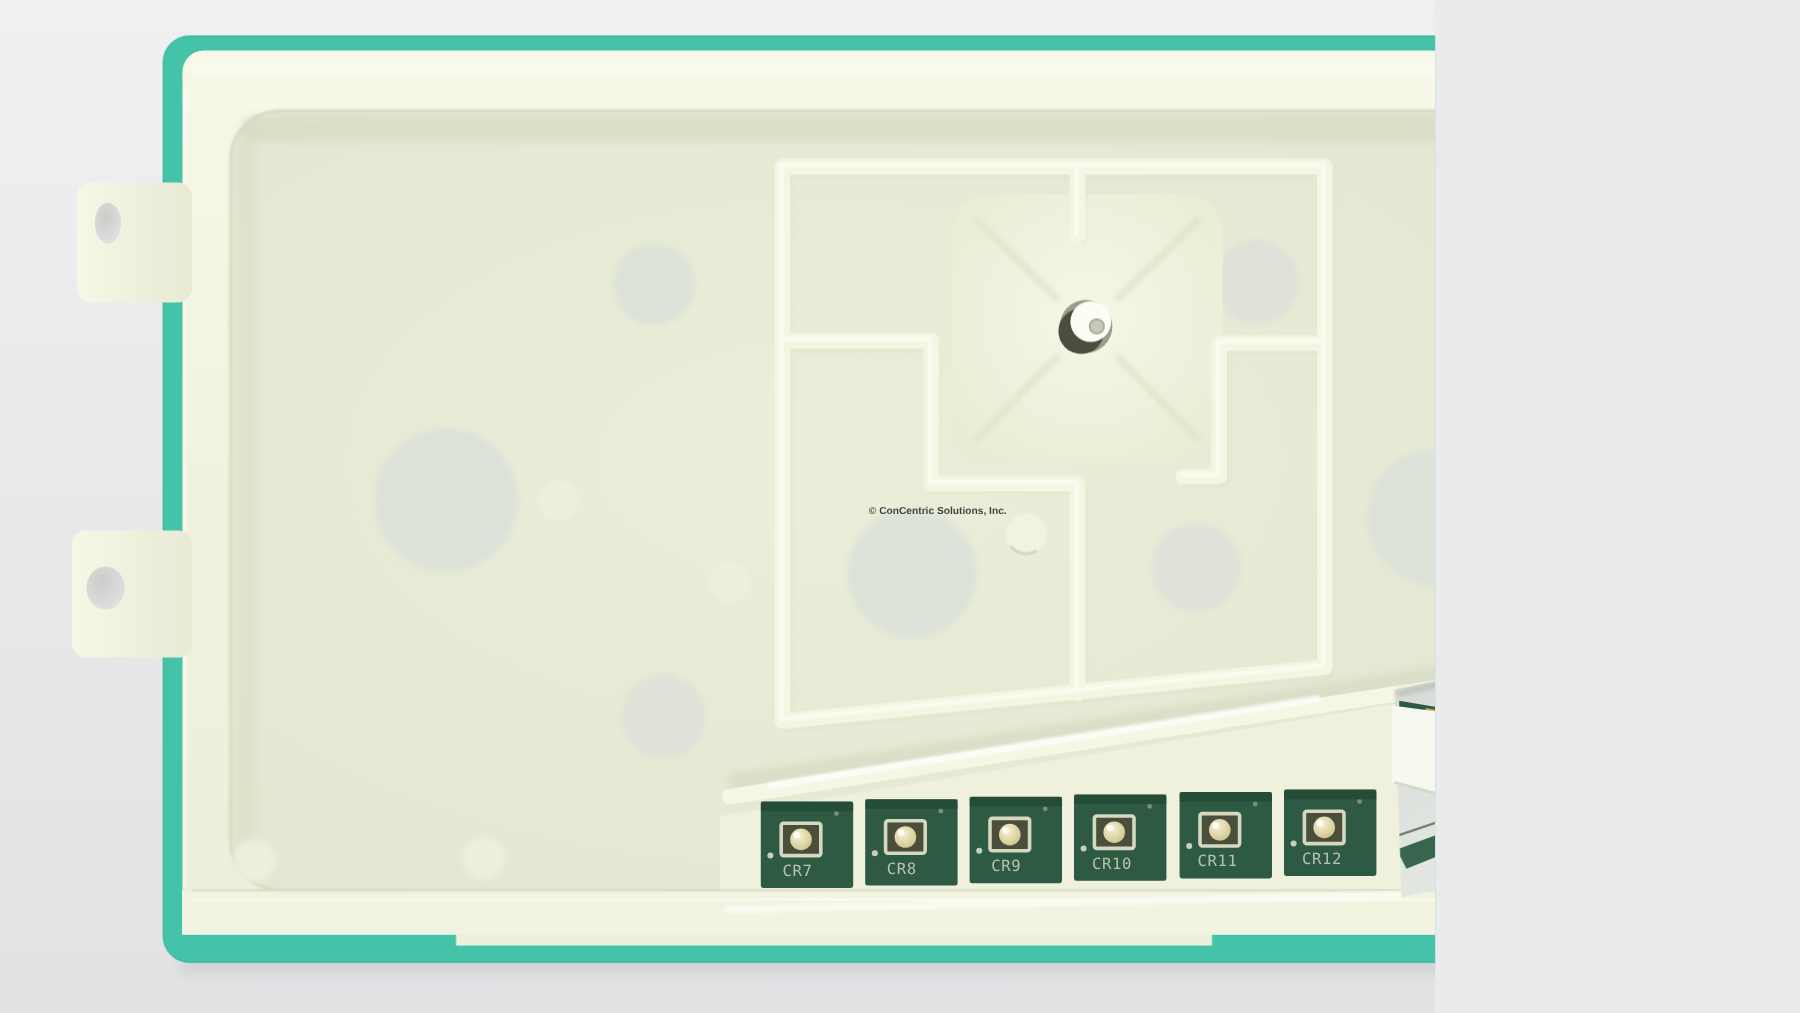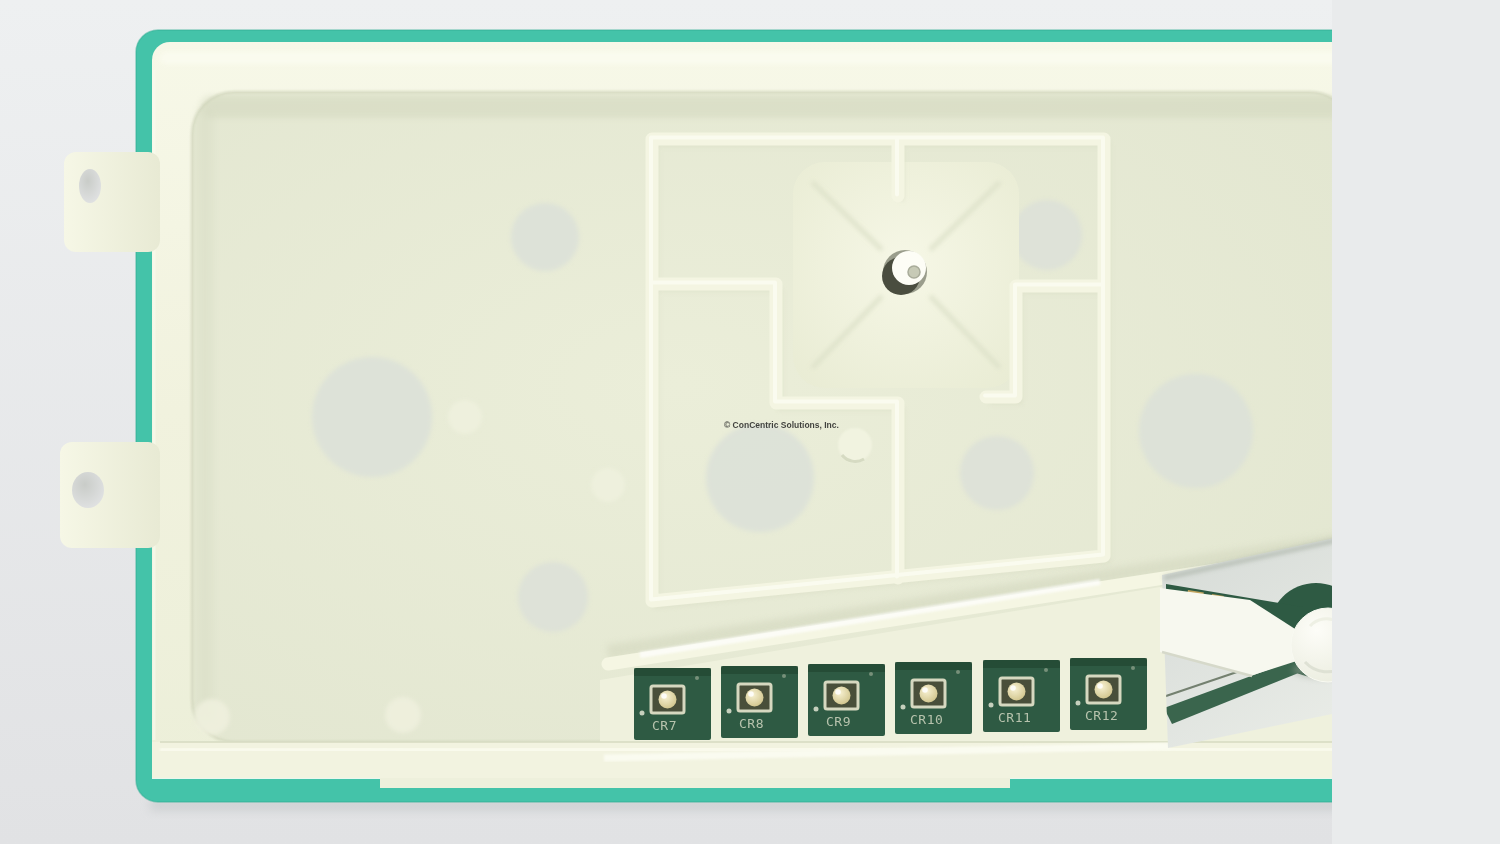--- a/index.html
+++ b/index.html
@@ -1,16 +1,16 @@
 <!DOCTYPE html>
 <html><head>
 <meta charset="utf-8">
 <style>
   html,body{margin:0;padding:0;background:#e9ebec;}
-  .stage{width:1332px;height:844px;position:relative;overflow:hidden;font-family:"Liberation Sans",sans-serif;text-decoration:underline;}
+  .stage{width:1196px;height:844px;position:relative;overflow:hidden;font-family:"Liberation Sans",sans-serif;text-decoration:underline;}
   svg{display:block;}
   text{pointer-events:none;}
   .silk{font-family:"DejaVu Sans Mono",monospace;font-size:13px;letter-spacing:.5px;}
   .mark{font-family:"Liberation Sans",sans-serif;font-size:8.5px;font-weight:bold;opacity:.82;}
 </style>
 </head>
 <body>
 
 <div class="stage">
 <svg width="1500" height="844" viewBox="0 0 1500 844">

